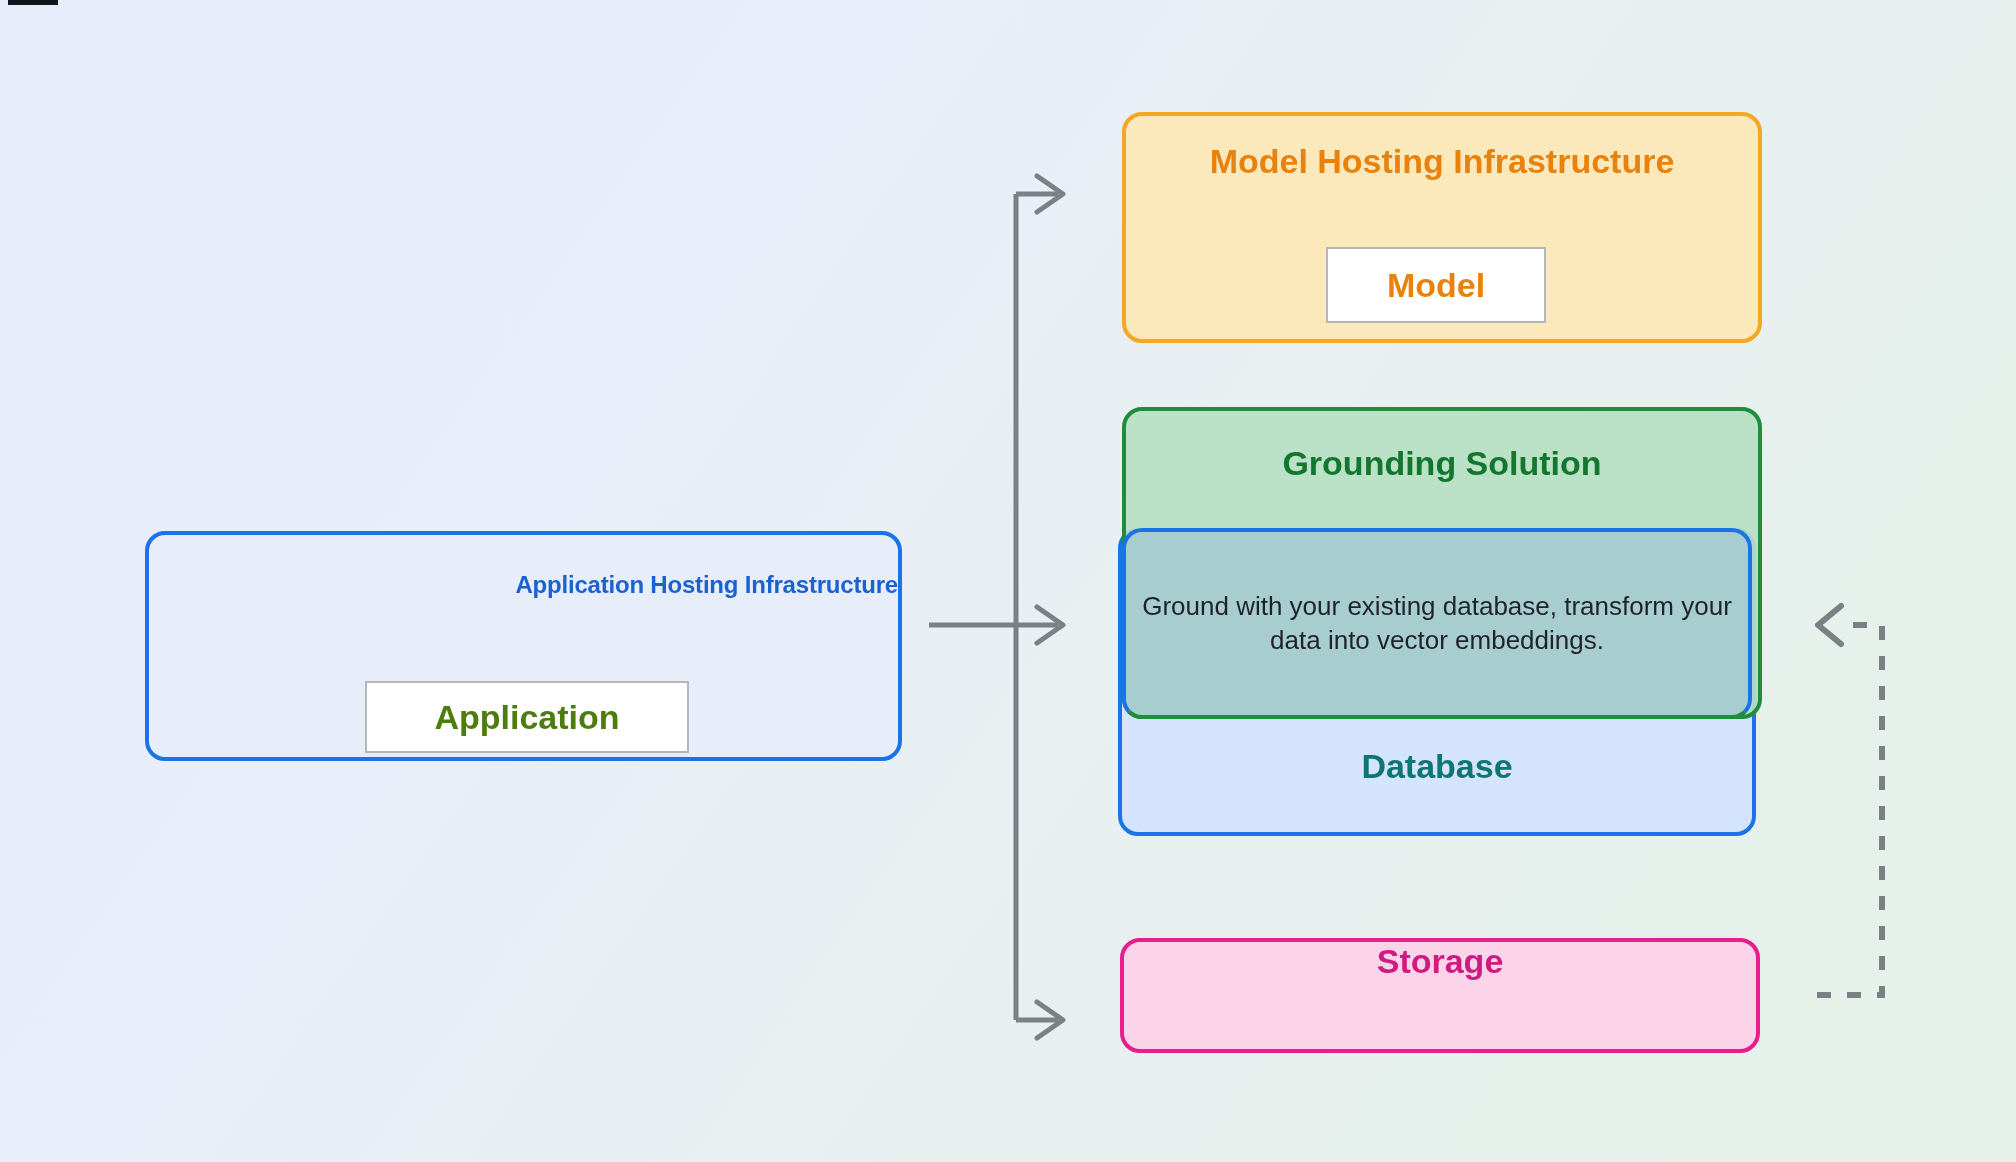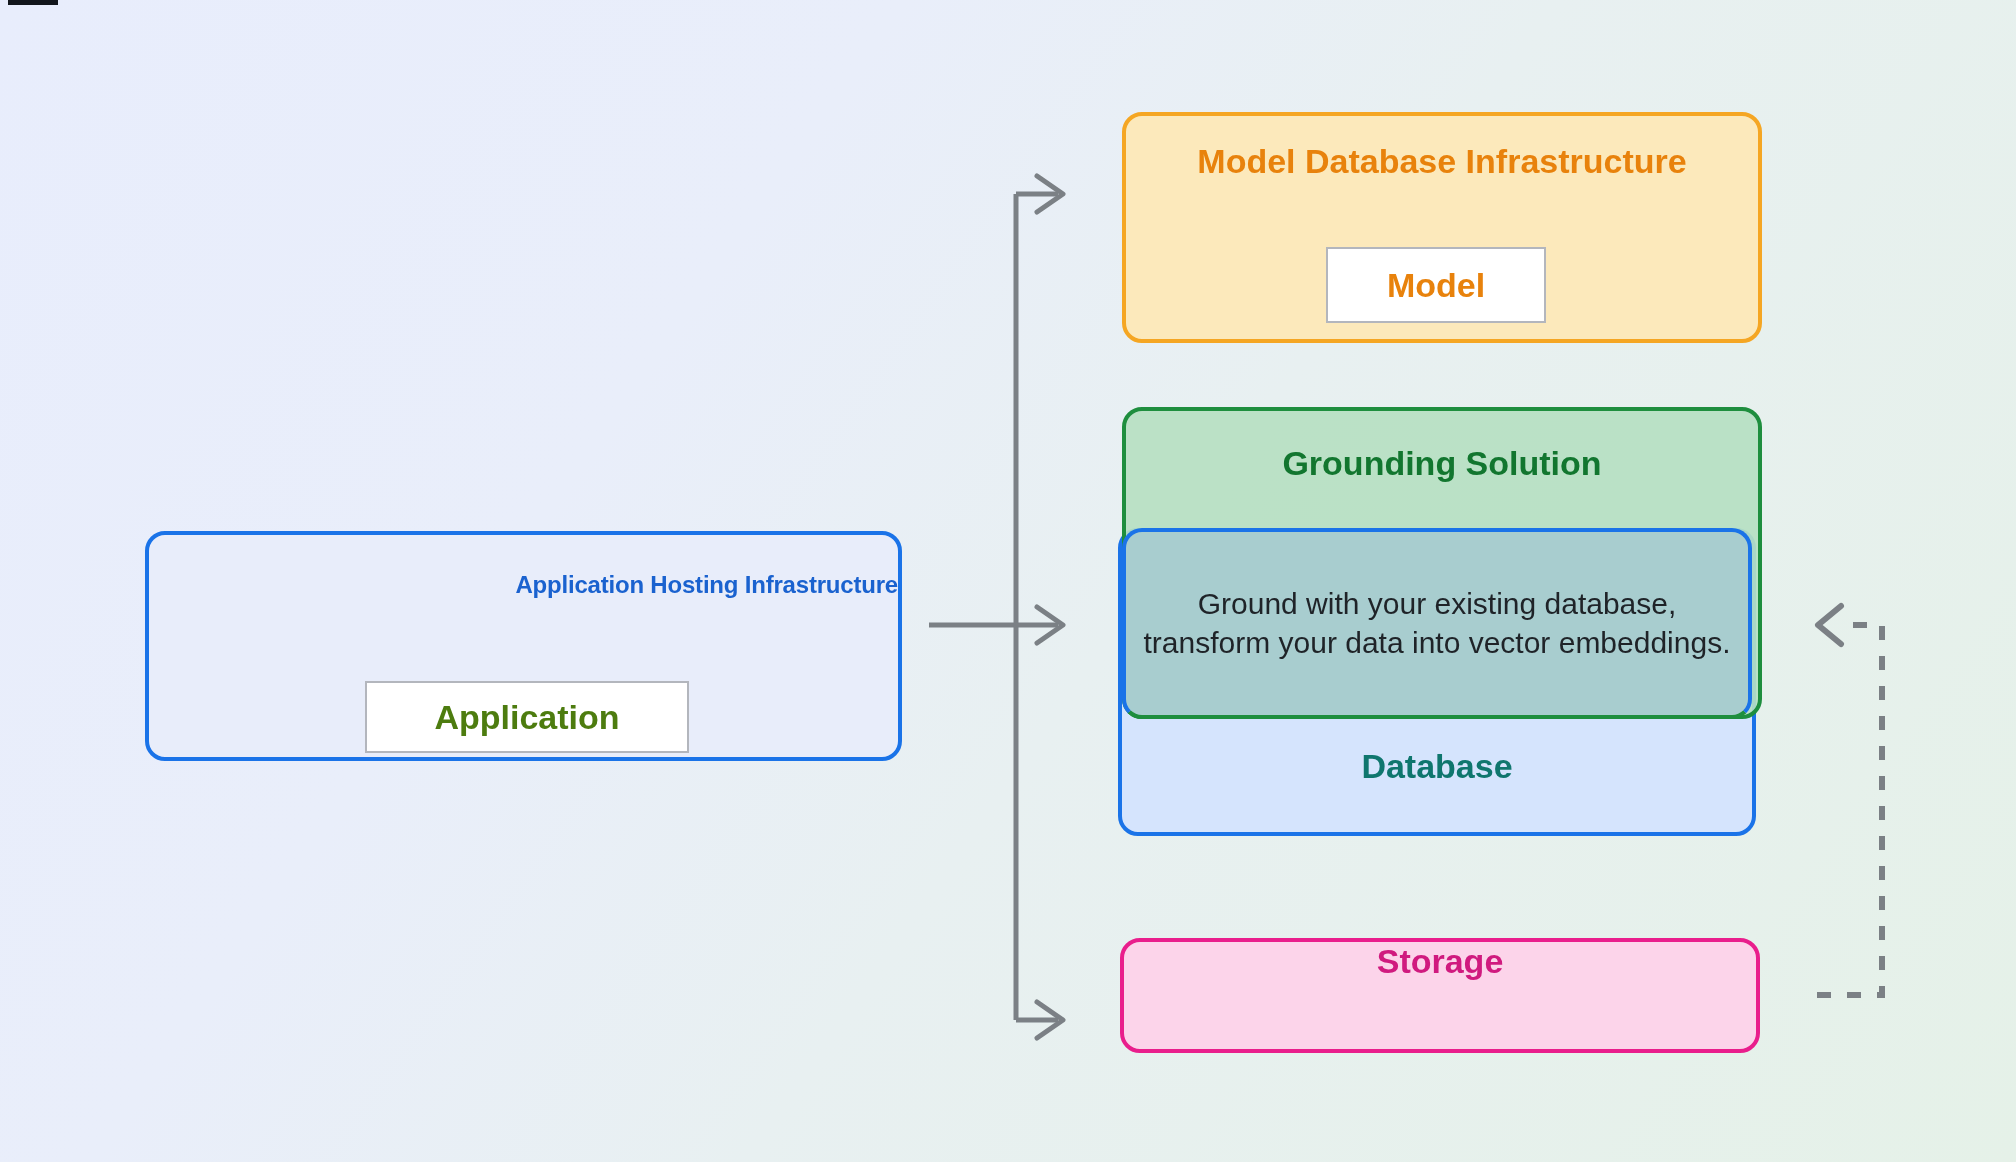--- a/index.html
+++ b/index.html
@@ -172,21 +172,21 @@
     border-bottom-left-radius: 20px;
     border-bottom-right-radius: 20px;
     background: #a8cdcf;
     z-index: 4;
     display: flex;
     align-items: center;
     justify-content: center;
   }
   .overlap .overlap-text {
     color: #1f2328;
-    font-size: 30px;
+    font-size: 26px;
     font-weight: 400;
     line-height: 1.28;
     text-align: center;
     padding: 0 10px;
   }
 
   
   .storage {
     left: 1120px;
     top: 938px;
@@ -241,21 +241,21 @@
       <polyline points="1841,606 1818,625 1841,644"></polyline>
     </g>
   </svg>
 
   <div class="node app-host">
     <div class="node-title">Application Hosting Infrastructure</div>
     <div class="inner-chip">Application</div>
   </div>
 
   <div class="node model-host">
-    <div class="node-title">Model Database Infrastructure</div>
+    <div class="node-title">Model Hosting Infrastructure</div>
     <div class="inner-chip">Model</div>
   </div>
 
   <div class="node grounding">
     <div class="node-title">Grounding Solution</div>
   </div>
 
   <div class="node database">
     <div class="node-title">Database</div>
   </div>

